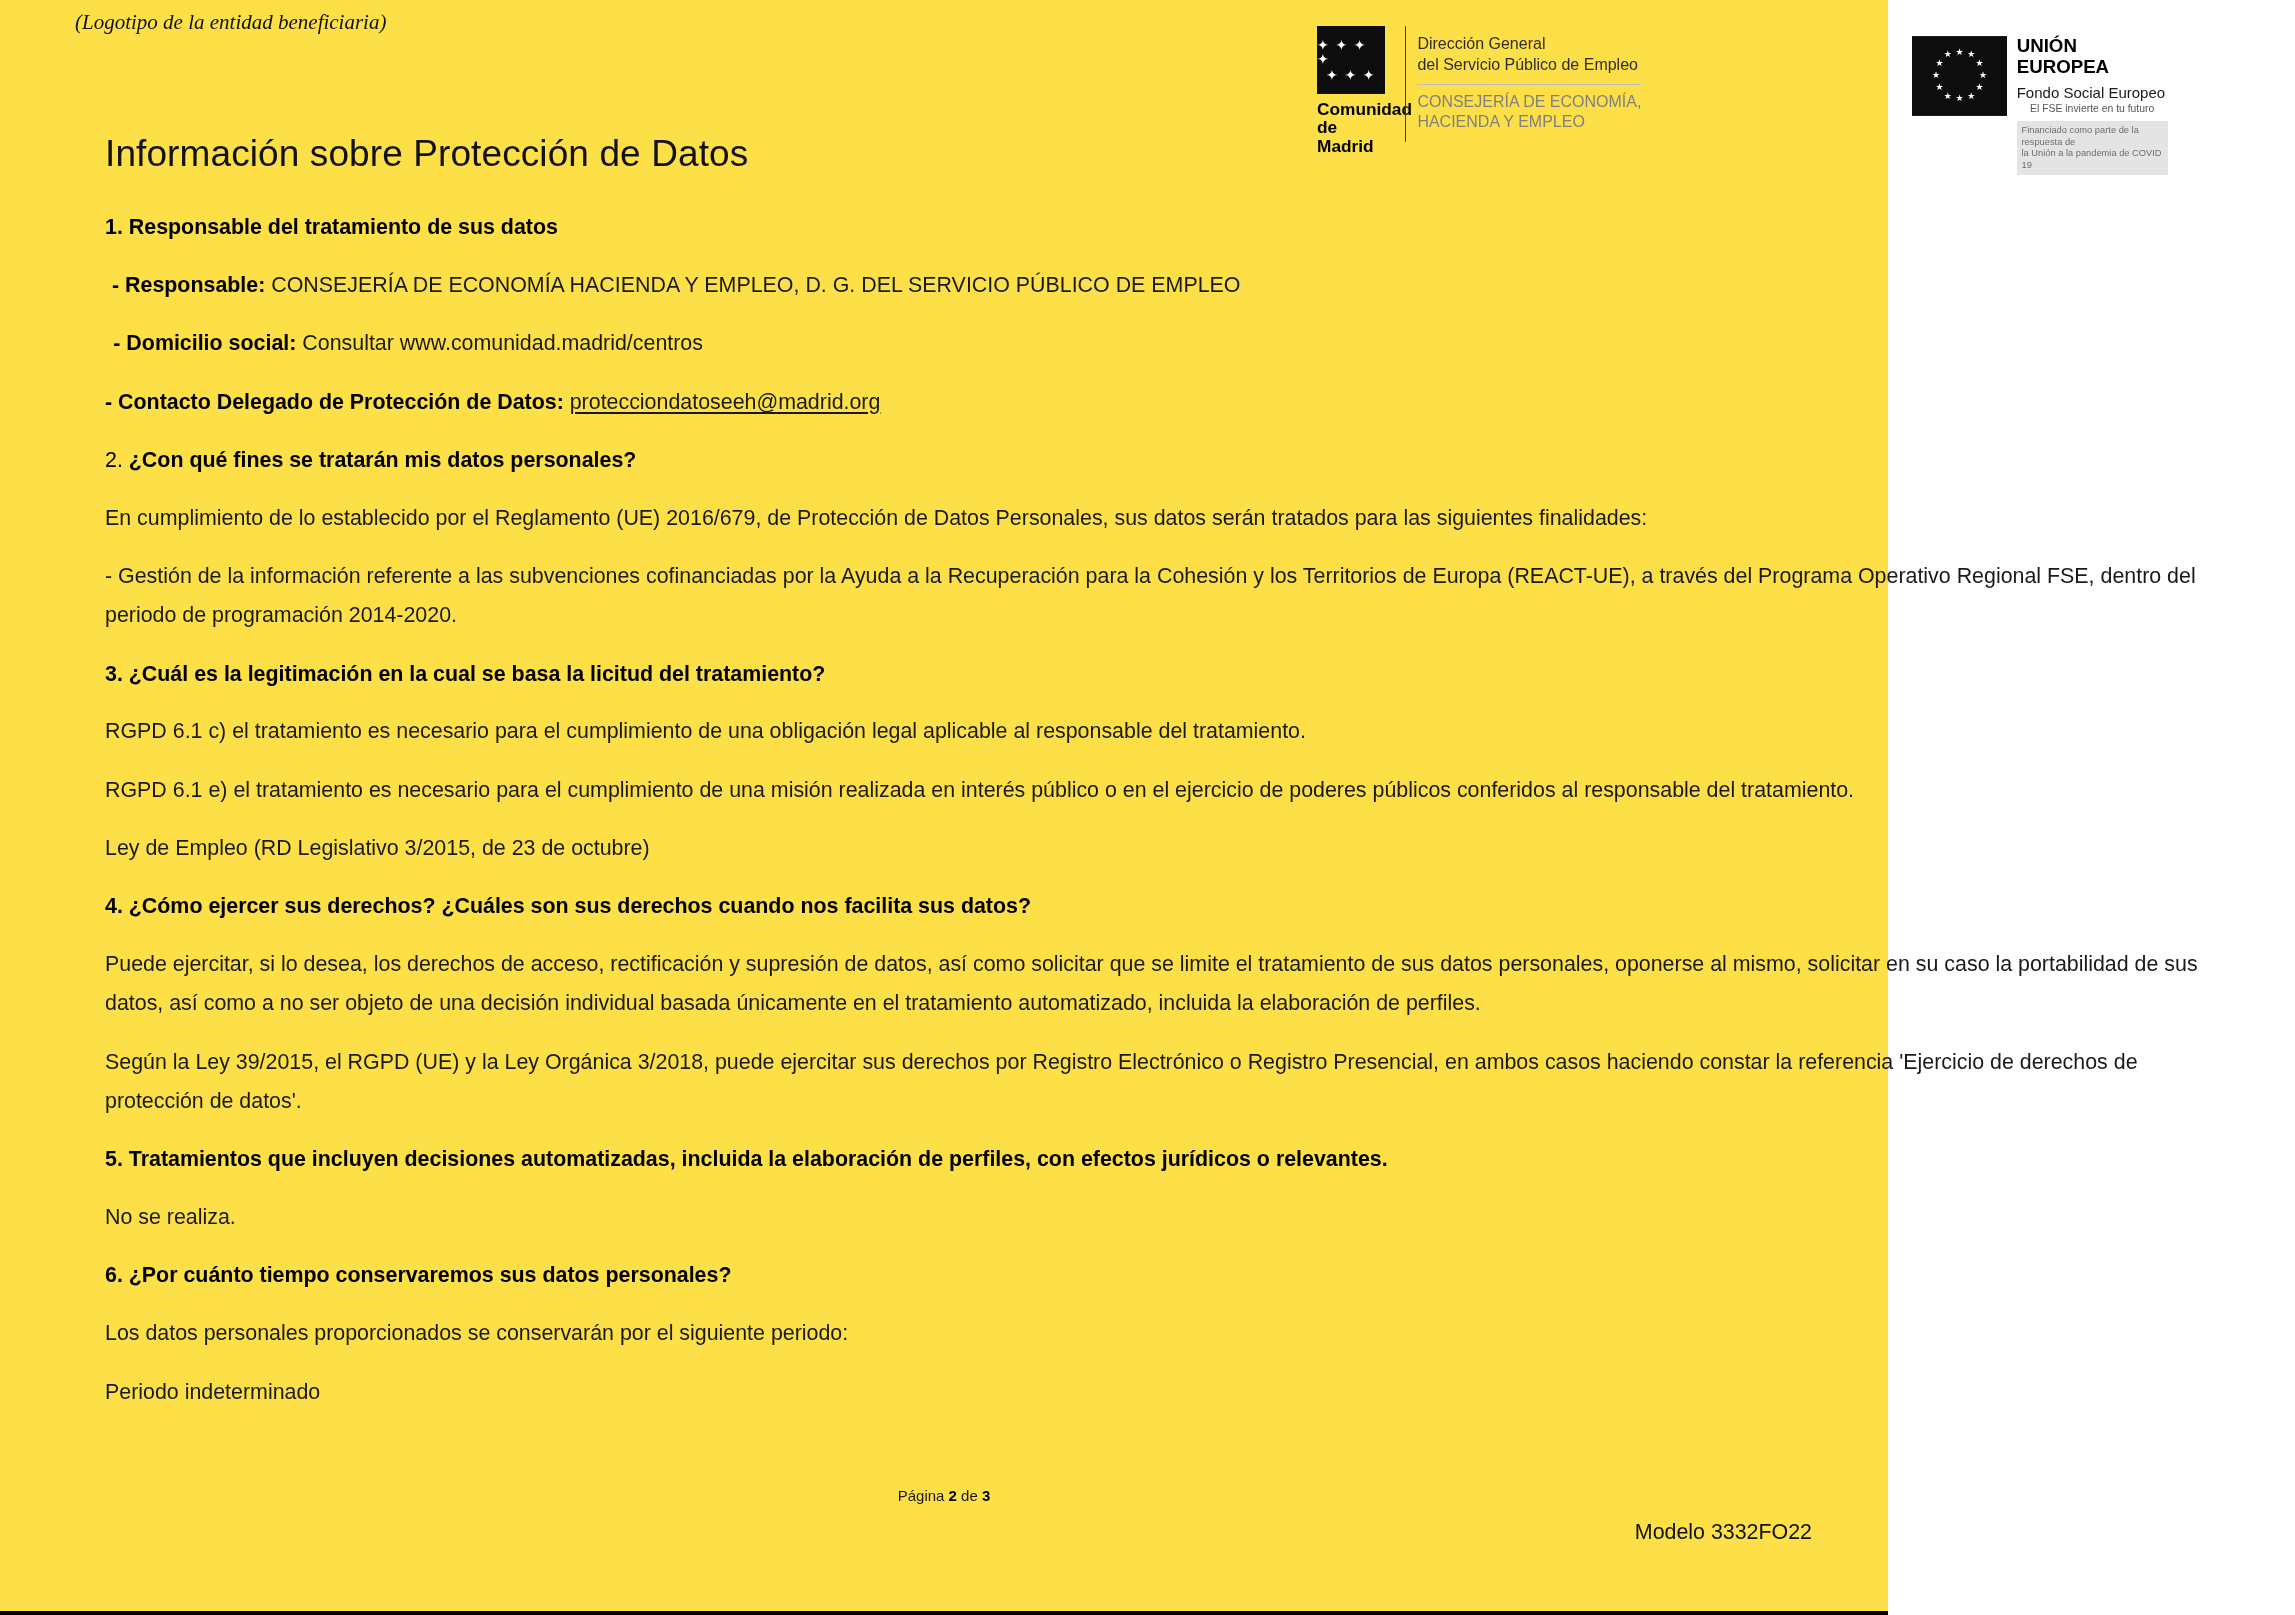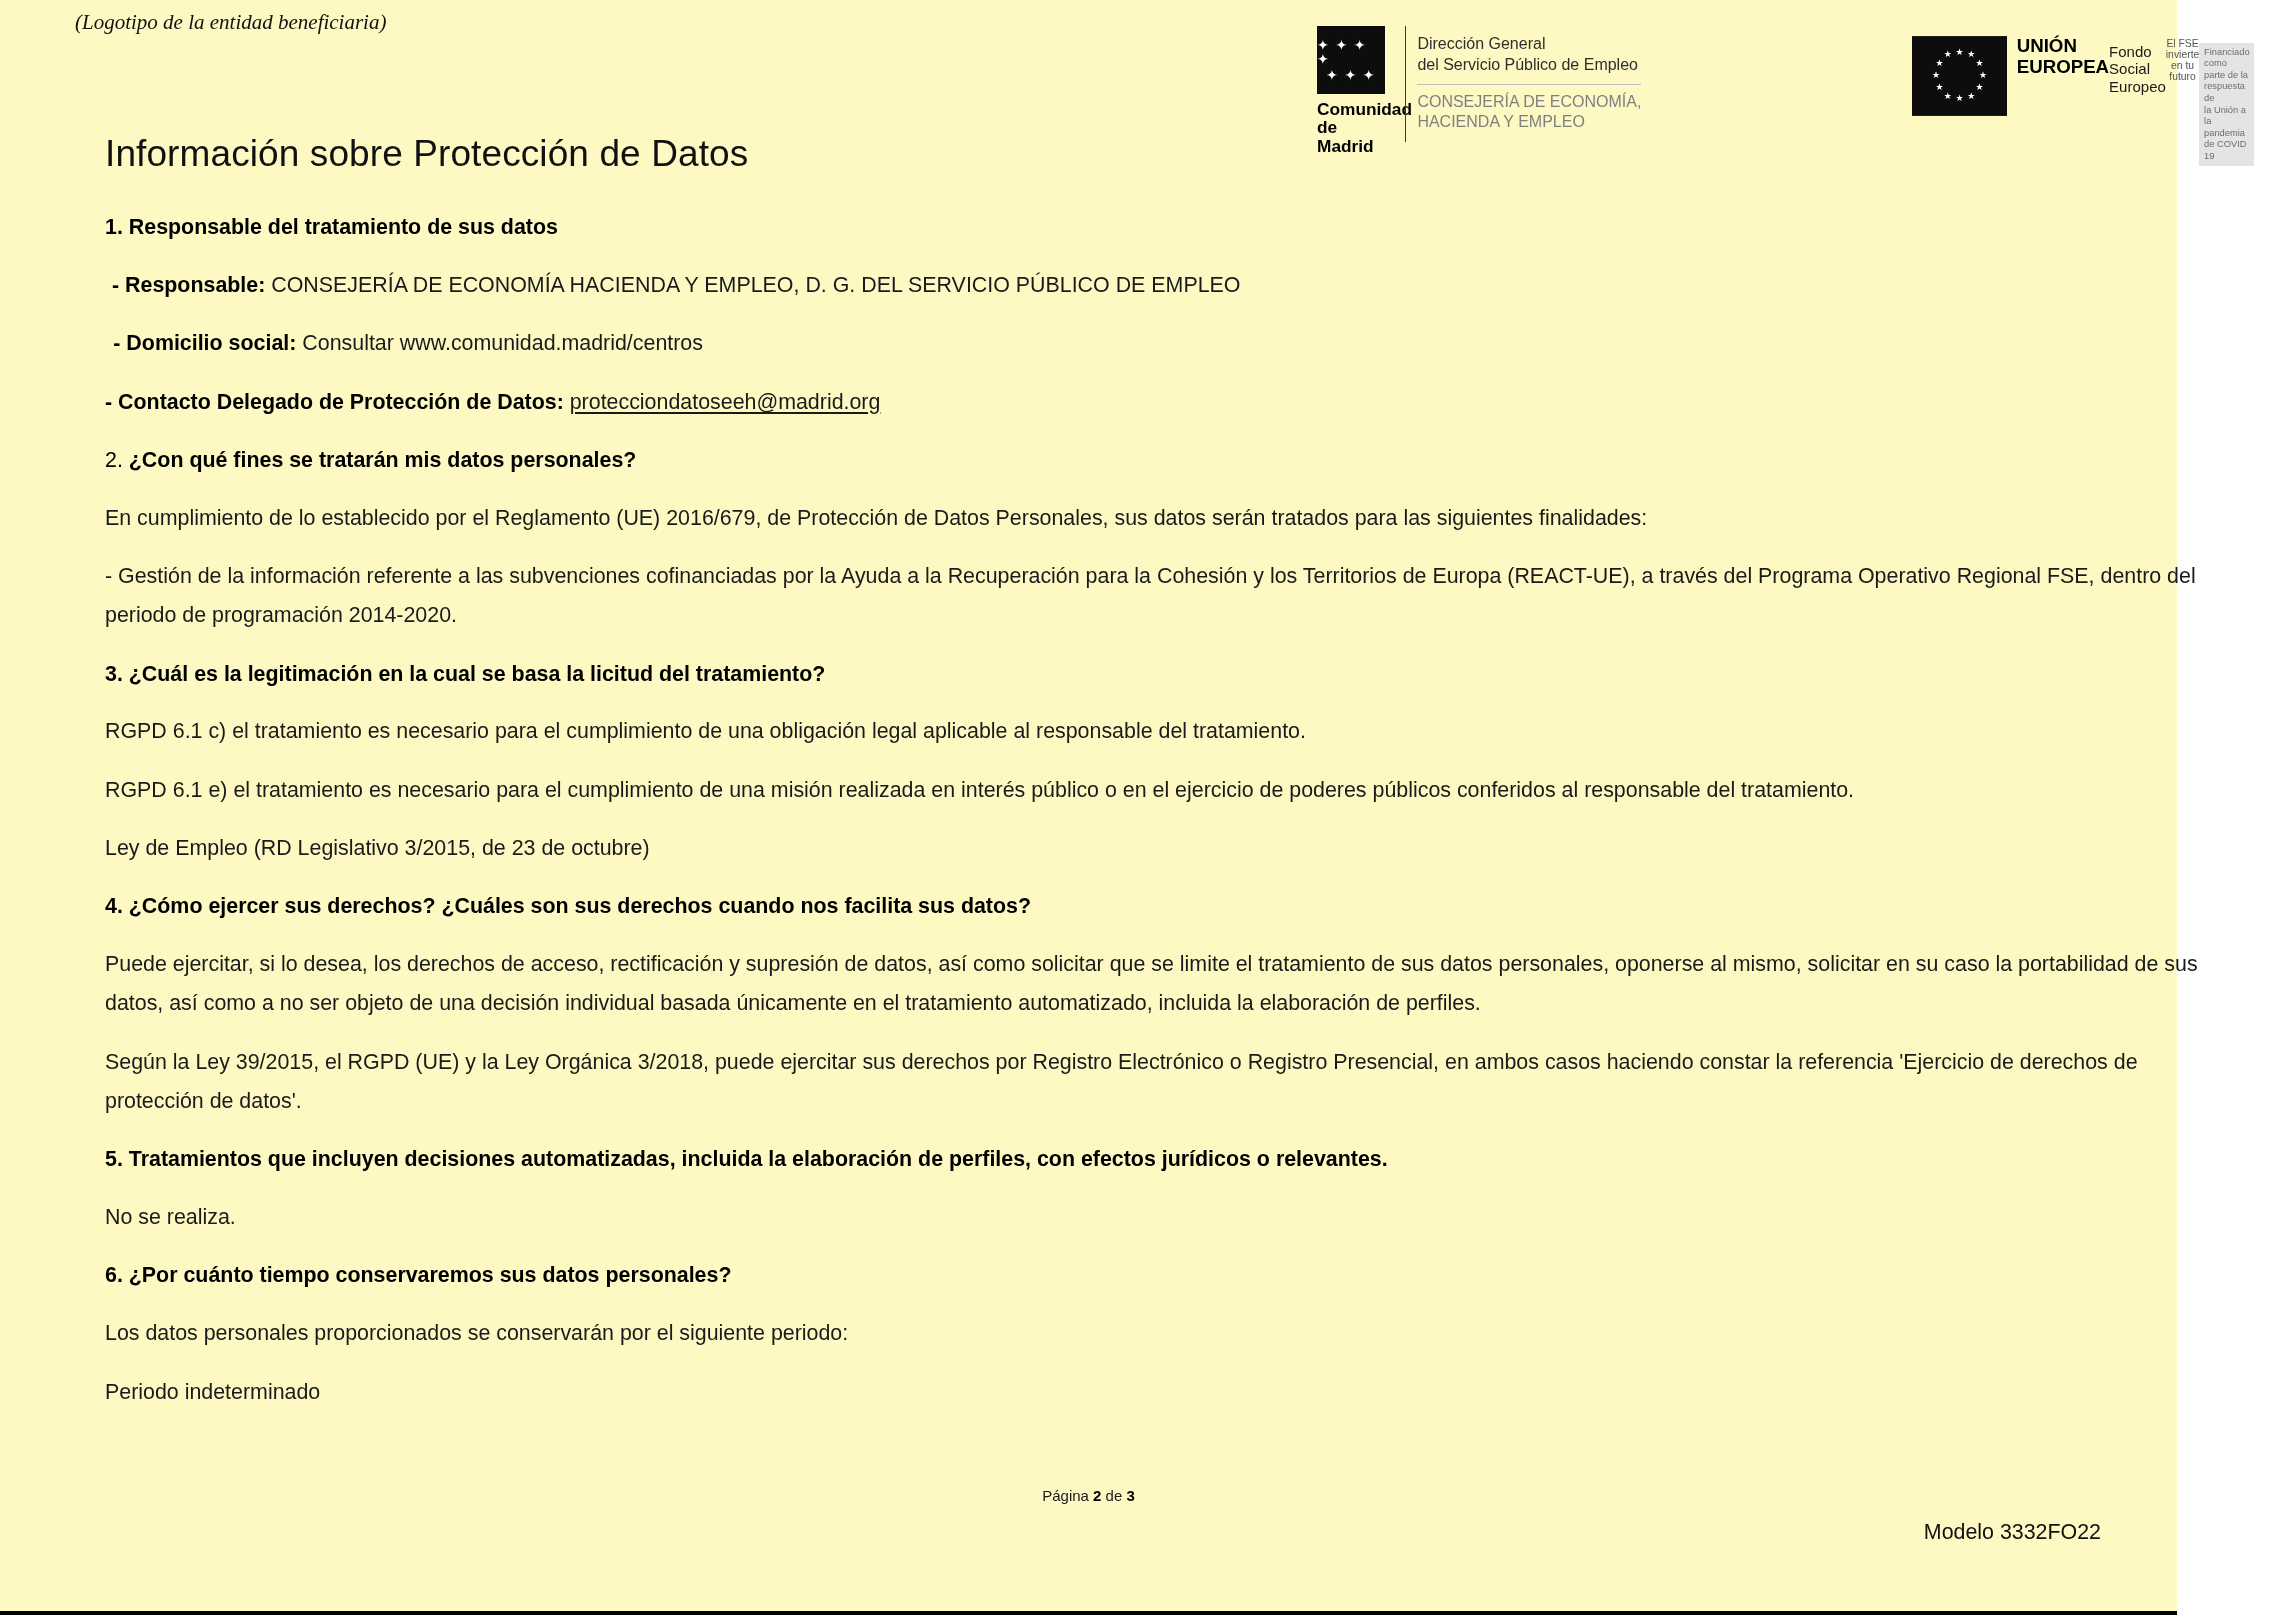--- a/index.html
+++ b/index.html
@@ -6,21 +6,21 @@
   * { margin: 0; padding: 0; box-sizing: border-box; }
   html, body { background: #ffffff; }
   body {
     width: 2295px;
     height: 1615px;
     font-family: "Liberation Sans", sans-serif;
     color: #1a1a1a;
     position: relative;
     overflow: hidden;
   }
-  .page { position: relative; width: 2177px; height: 1615px; background: #fef9c3; }
+  .page { position: relative; width: 1888px; height: 1615px; background: #fde047; }
 
   
   .logo-placeholder {
     position: absolute; top: 9.7px; left: 75px;
     font-family: "Liberation Serif", serif;
     font-style: italic; font-size: 21px; color: #111;
   }
 
   .madrid-logo { position: absolute; top: 26px; left: 1317px; display: flex; gap: 11px; }
   .madrid-left { display: flex; flex-direction: column; width: 77px; }
@@ -33,21 +33,21 @@
   .madrid-name { margin-top: 5.5px; font-weight: bold; font-size: 17.3px; line-height: 1.08; color: #000; }
   .madrid-name span { display: block; }
   .madrid-divider { width: 1.4px; background: #3a3a3a; height: 116px; }
   .madrid-text { padding-top: 8.3px; font-size: 16px; }
   .madrid-text .dg { color: #2e2e2e; line-height: 1.28; padding-bottom: 8.3px; border-bottom: 0.7px solid #bdbdbd; }
   .madrid-text .dg span, .madrid-text .cons span { display: block; }
   .madrid-text .cons { color: #7f7f7f; line-height: 1.28; padding-top: 7px; }
 
   .eu-logo { position: absolute; top: 36px; left: 1912px; display: flex; gap: 9.7px; }
   .eu-flag-box { width: 95px; height: 80px; flex: 0 0 auto; }
-  .eu-text { display: flex; flex-direction: row; width: 151px; }
+  .eu-text { display: flex; flex-direction: column; width: 151px; }
   .eu-title { font-weight: bold; font-size: 18.7px; color: #000; line-height: 1.1; }
   .eu-sub { font-size: 15px; color: #1a1a1a; line-height: 1.15; margin-top: 7px; }
   .eu-tag { font-size: 10.4px; color: #555; margin-top: 2.1px; text-align: center; }
   .eu-note {
     margin-top: 7px; font-size: 9.3px; line-height: 1.25; color: #6d6d6d;
     background: #e4e4e4; padding: 3.5px 4.8px;
   }
   .eu-note span { display: block; }
 
   

